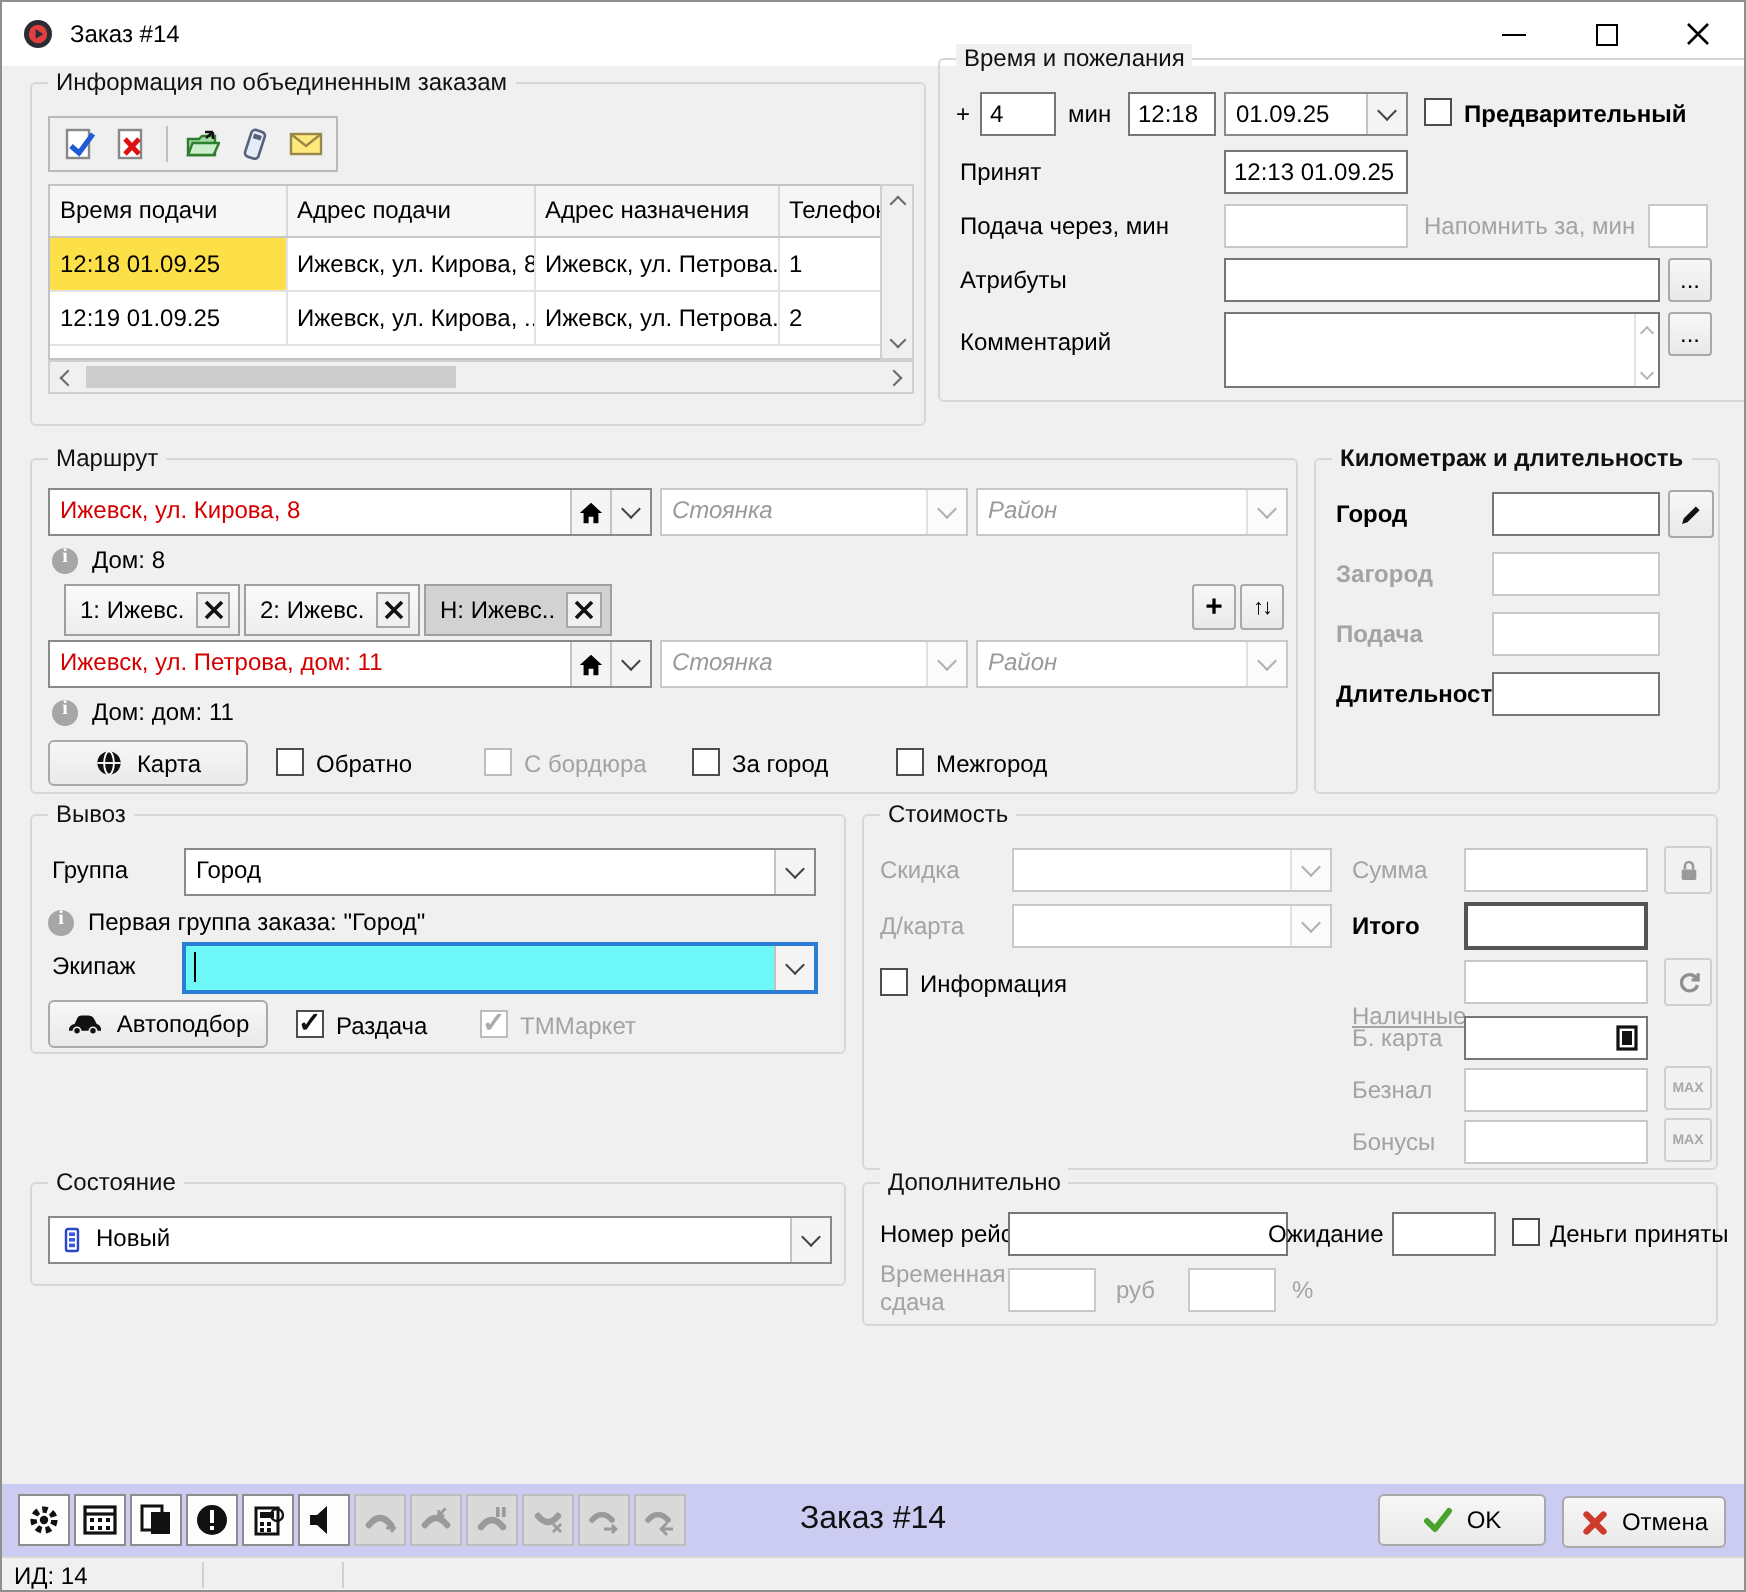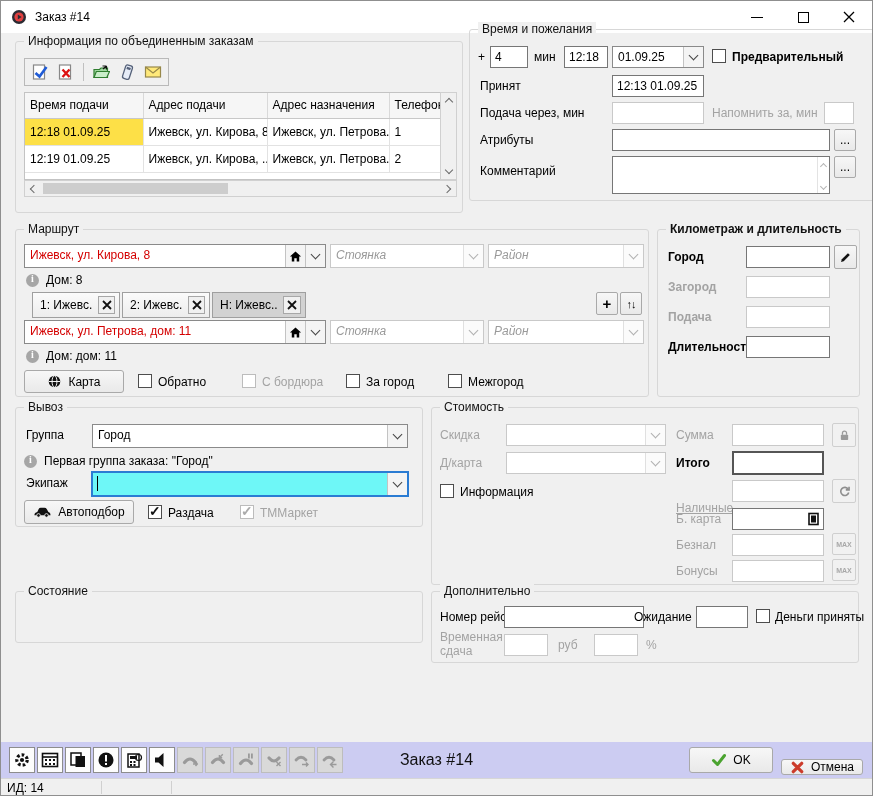--- a/index.html
+++ b/index.html
@@ -437,20 +437,34 @@
     <span class="abs lab dis" style="left:244px;top:130px;">Безнал</span>
     <input class="tb light" style="left: 300px; top: 126px; width: 92px;" disabled="">
     <button class="btn sqr disabled maxbtn" style="left:400px;top:125px;width:24px;height:22px;">MAX</button>
     <span class="abs lab dis" style="left:244px;top:156px;">Бонусы</span>
     <input class="tb light" style="left: 300px; top: 152px; width: 92px;" disabled="">
     <button class="btn sqr disabled maxbtn" style="left:400px;top:151px;width:24px;height:22px;">MAX</button>
   </div>
 
   <div class="grp" style="left:14px;top:590px;width:408px;height:52px;">
     <span class="legend">Состояние</span>
+    <div class="combo" style="left:8px;top:16px;width:392px;">
+      <span style="display:flex;align-items:center;padding-left:4px;">
+        <svg viewBox="0 0 14 14" width="14" height="14">
+            <rect x="4" y="1.5" width="6" height="11" rx="1" fill="#fff" stroke="#2a46c8" stroke-width="1.2"></rect>
+            <rect x="5.5" y="3.2" width="3" height="1.8" fill="#3a5ae0"></rect>
+            <rect x="5.5" y="6" width="3" height="1.8" fill="#3a5ae0"></rect>
+            <rect x="5.5" y="8.8" width="3" height="1.8" fill="#3a5ae0"></rect>
+          </svg>
+      </span>
+      <span class="txt">Новый</span>
+      <span class="sq">
+          <span class="chv"></span>
+        </span>
+    </div>
   </div>
 
   <div class="grp" style="left:430px;top:590px;width:428px;height:72px;">
     <span class="legend">Дополнительно</span>
     <span class="abs lab" style="left:8px;top:18px;">Номер рейса</span>
     <input class="tb" style="left: 72px; top: 14px; width: 140px;">
     <span class="abs lab" style="left:202px;top:18px;">Ожидание</span>
     <input class="tb" style="left: 264px; top: 14px; width: 52px;">
     <span class="cb" style="left:324px;top:17px;"></span>
     <span class="abs lab" style="left:343px;top:18px;">Деньги приняты</span>
@@ -554,21 +568,21 @@
           <path d="M9.5 13.5 h6 M12.5 10.5 l-3 3 3 3" fill="none" stroke="#9a9a9a" stroke-width="1.4"></path>
         </svg>
       </span>
 
     <button class="btn" style="left:688px;top:5px;width:84px;height:26px;">
       <svg viewBox="0 0 16 16" width="16" height="16">
           <path d="M2.5 8.5 L6.5 12.5 L13.5 3.5" fill="none" stroke="#4aa32f" stroke-width="3" stroke-linecap="round" stroke-linejoin="round"></path>
         </svg>
       <span>OK</span>
     </button>
-    <button class="btn" style="left:780px;top:17px;width:82px;height:16px;text-align:center;">
+    <button class="btn" style="left:780px;top:6px;width:82px;height:26px;text-align:center;">
       <svg viewBox="0 0 16 16" width="15" height="15">
           <path d="M3.5 3.5 L12.5 12.5 M12.5 3.5 L3.5 12.5" stroke="#cc3b2b" stroke-width="3.4" stroke-linecap="round"></path>
         </svg>
       <span>Отмена</span>
     </button>
   </div>
 
   <div class="statusbar">
     <span class="abs lab" style="left:6px;top:2px;">ИД: 14</span>
     <span class="vline" style="left:100px;"></span>

